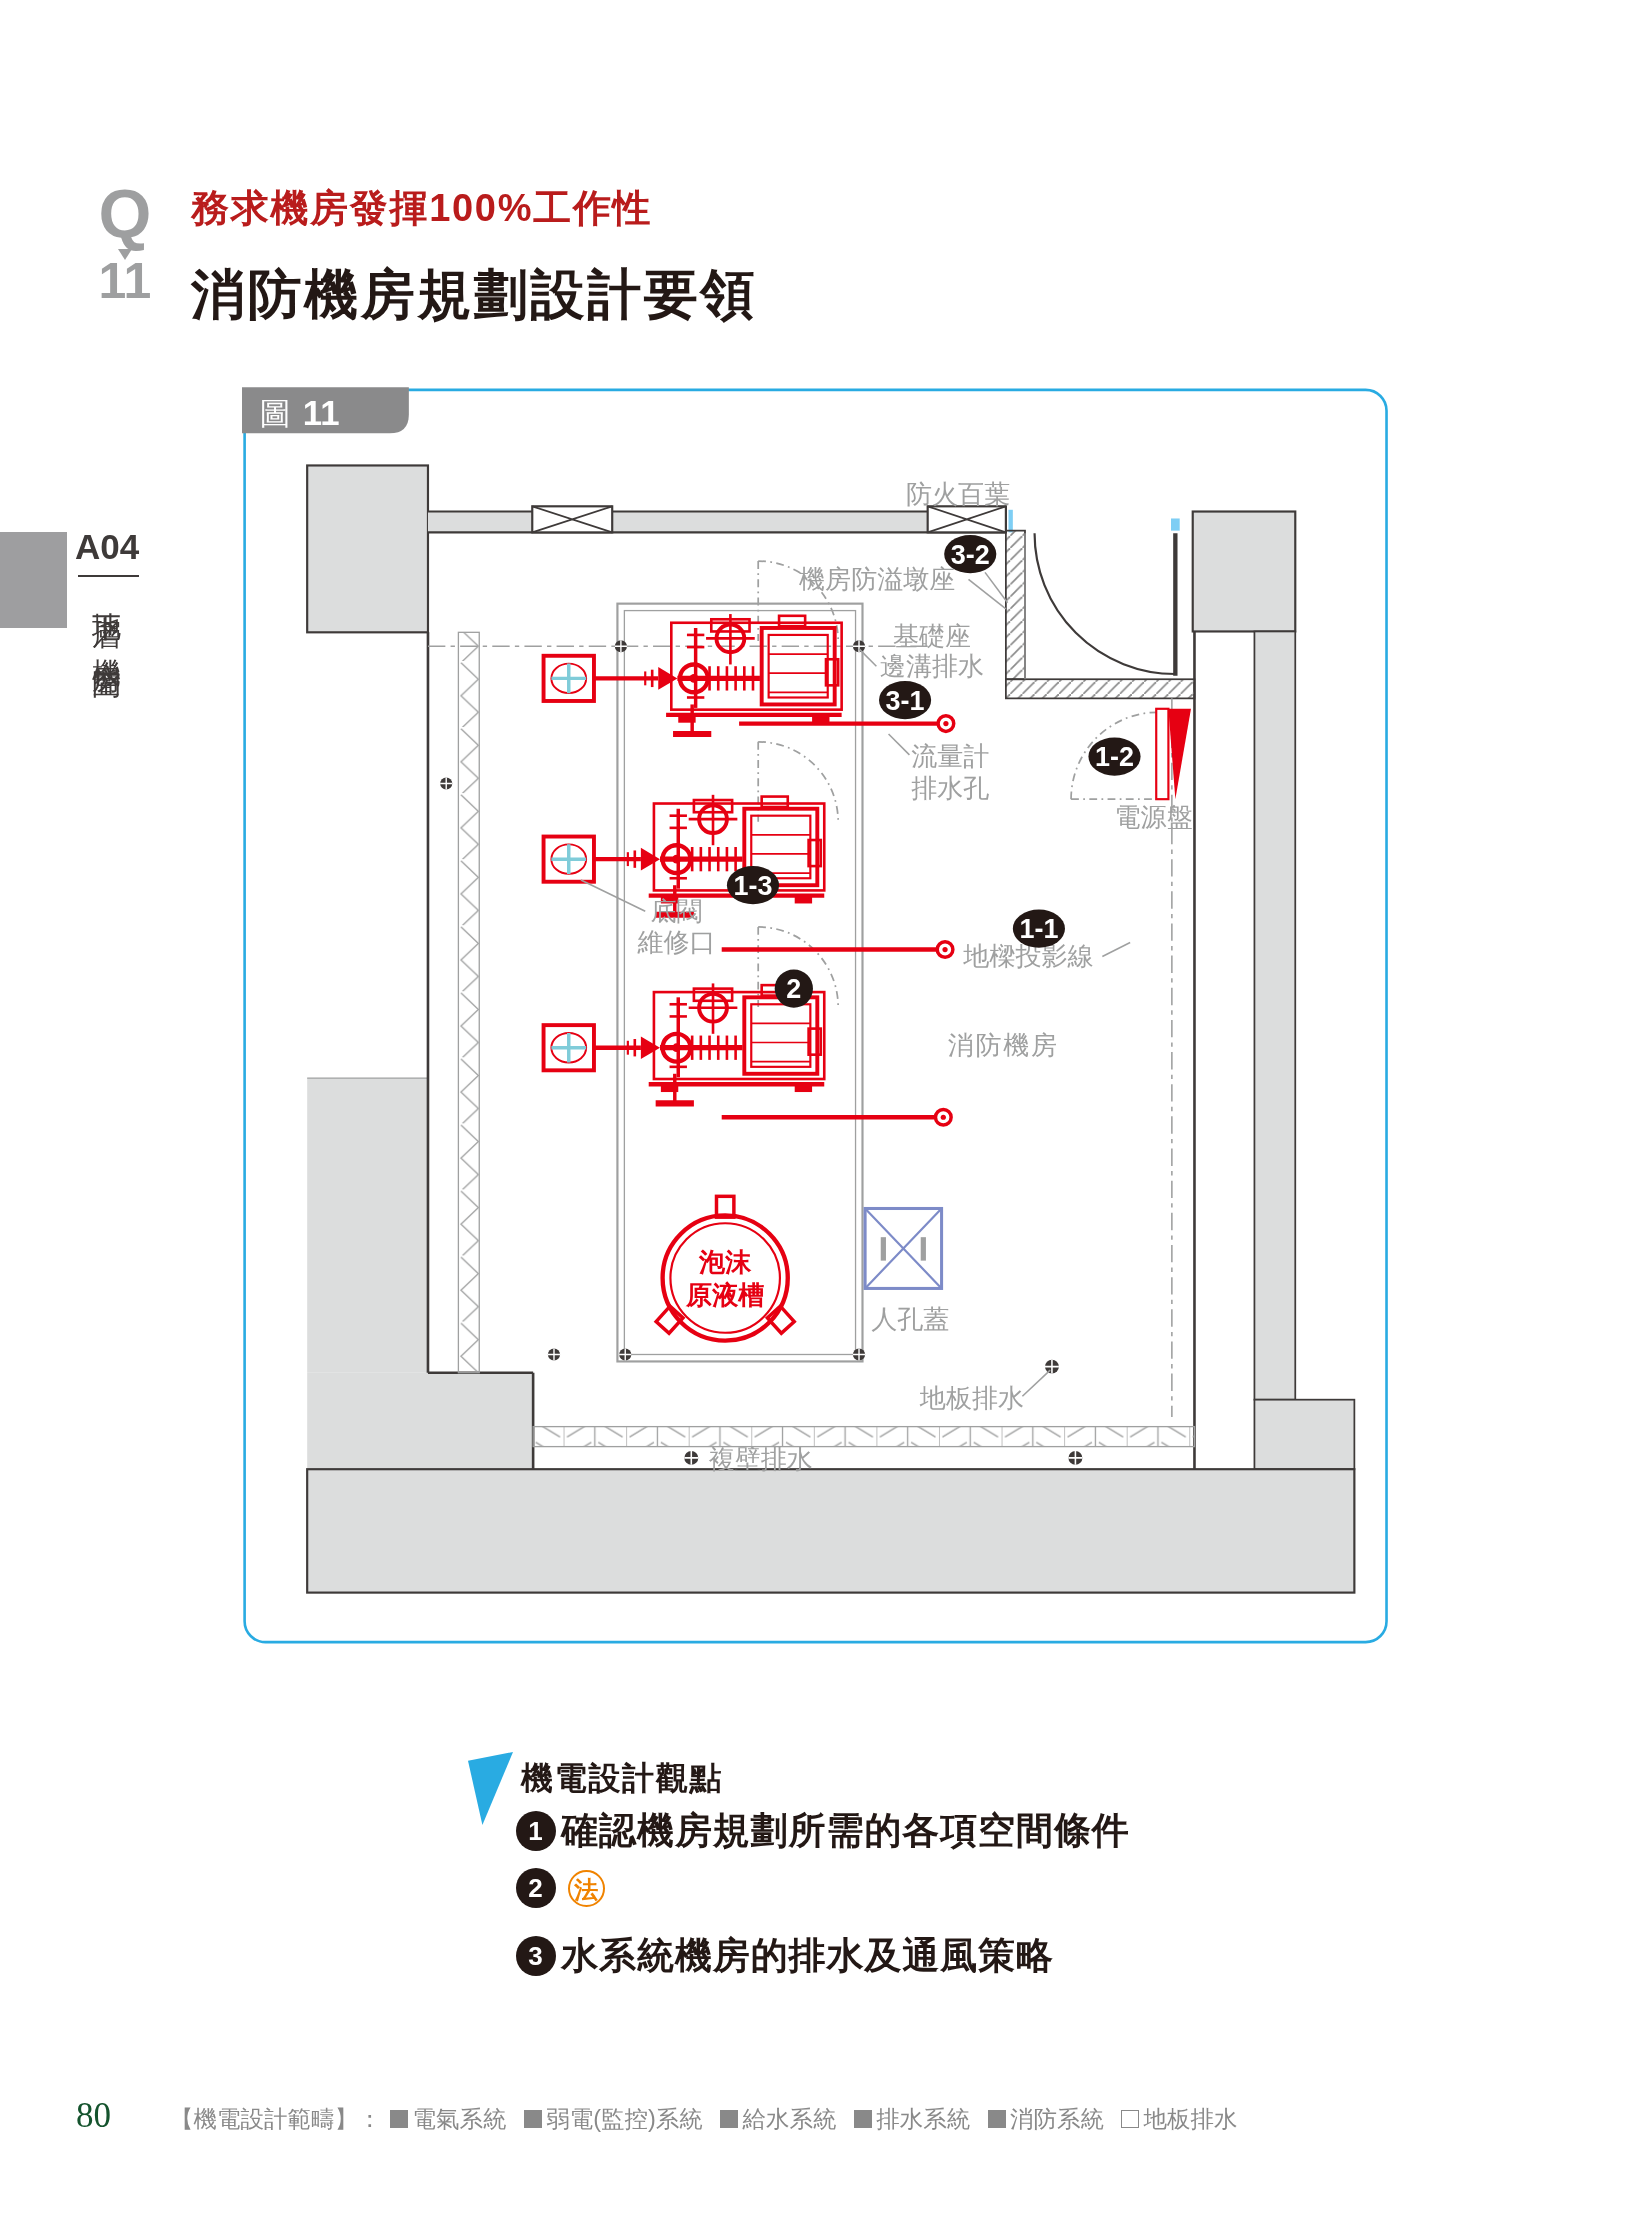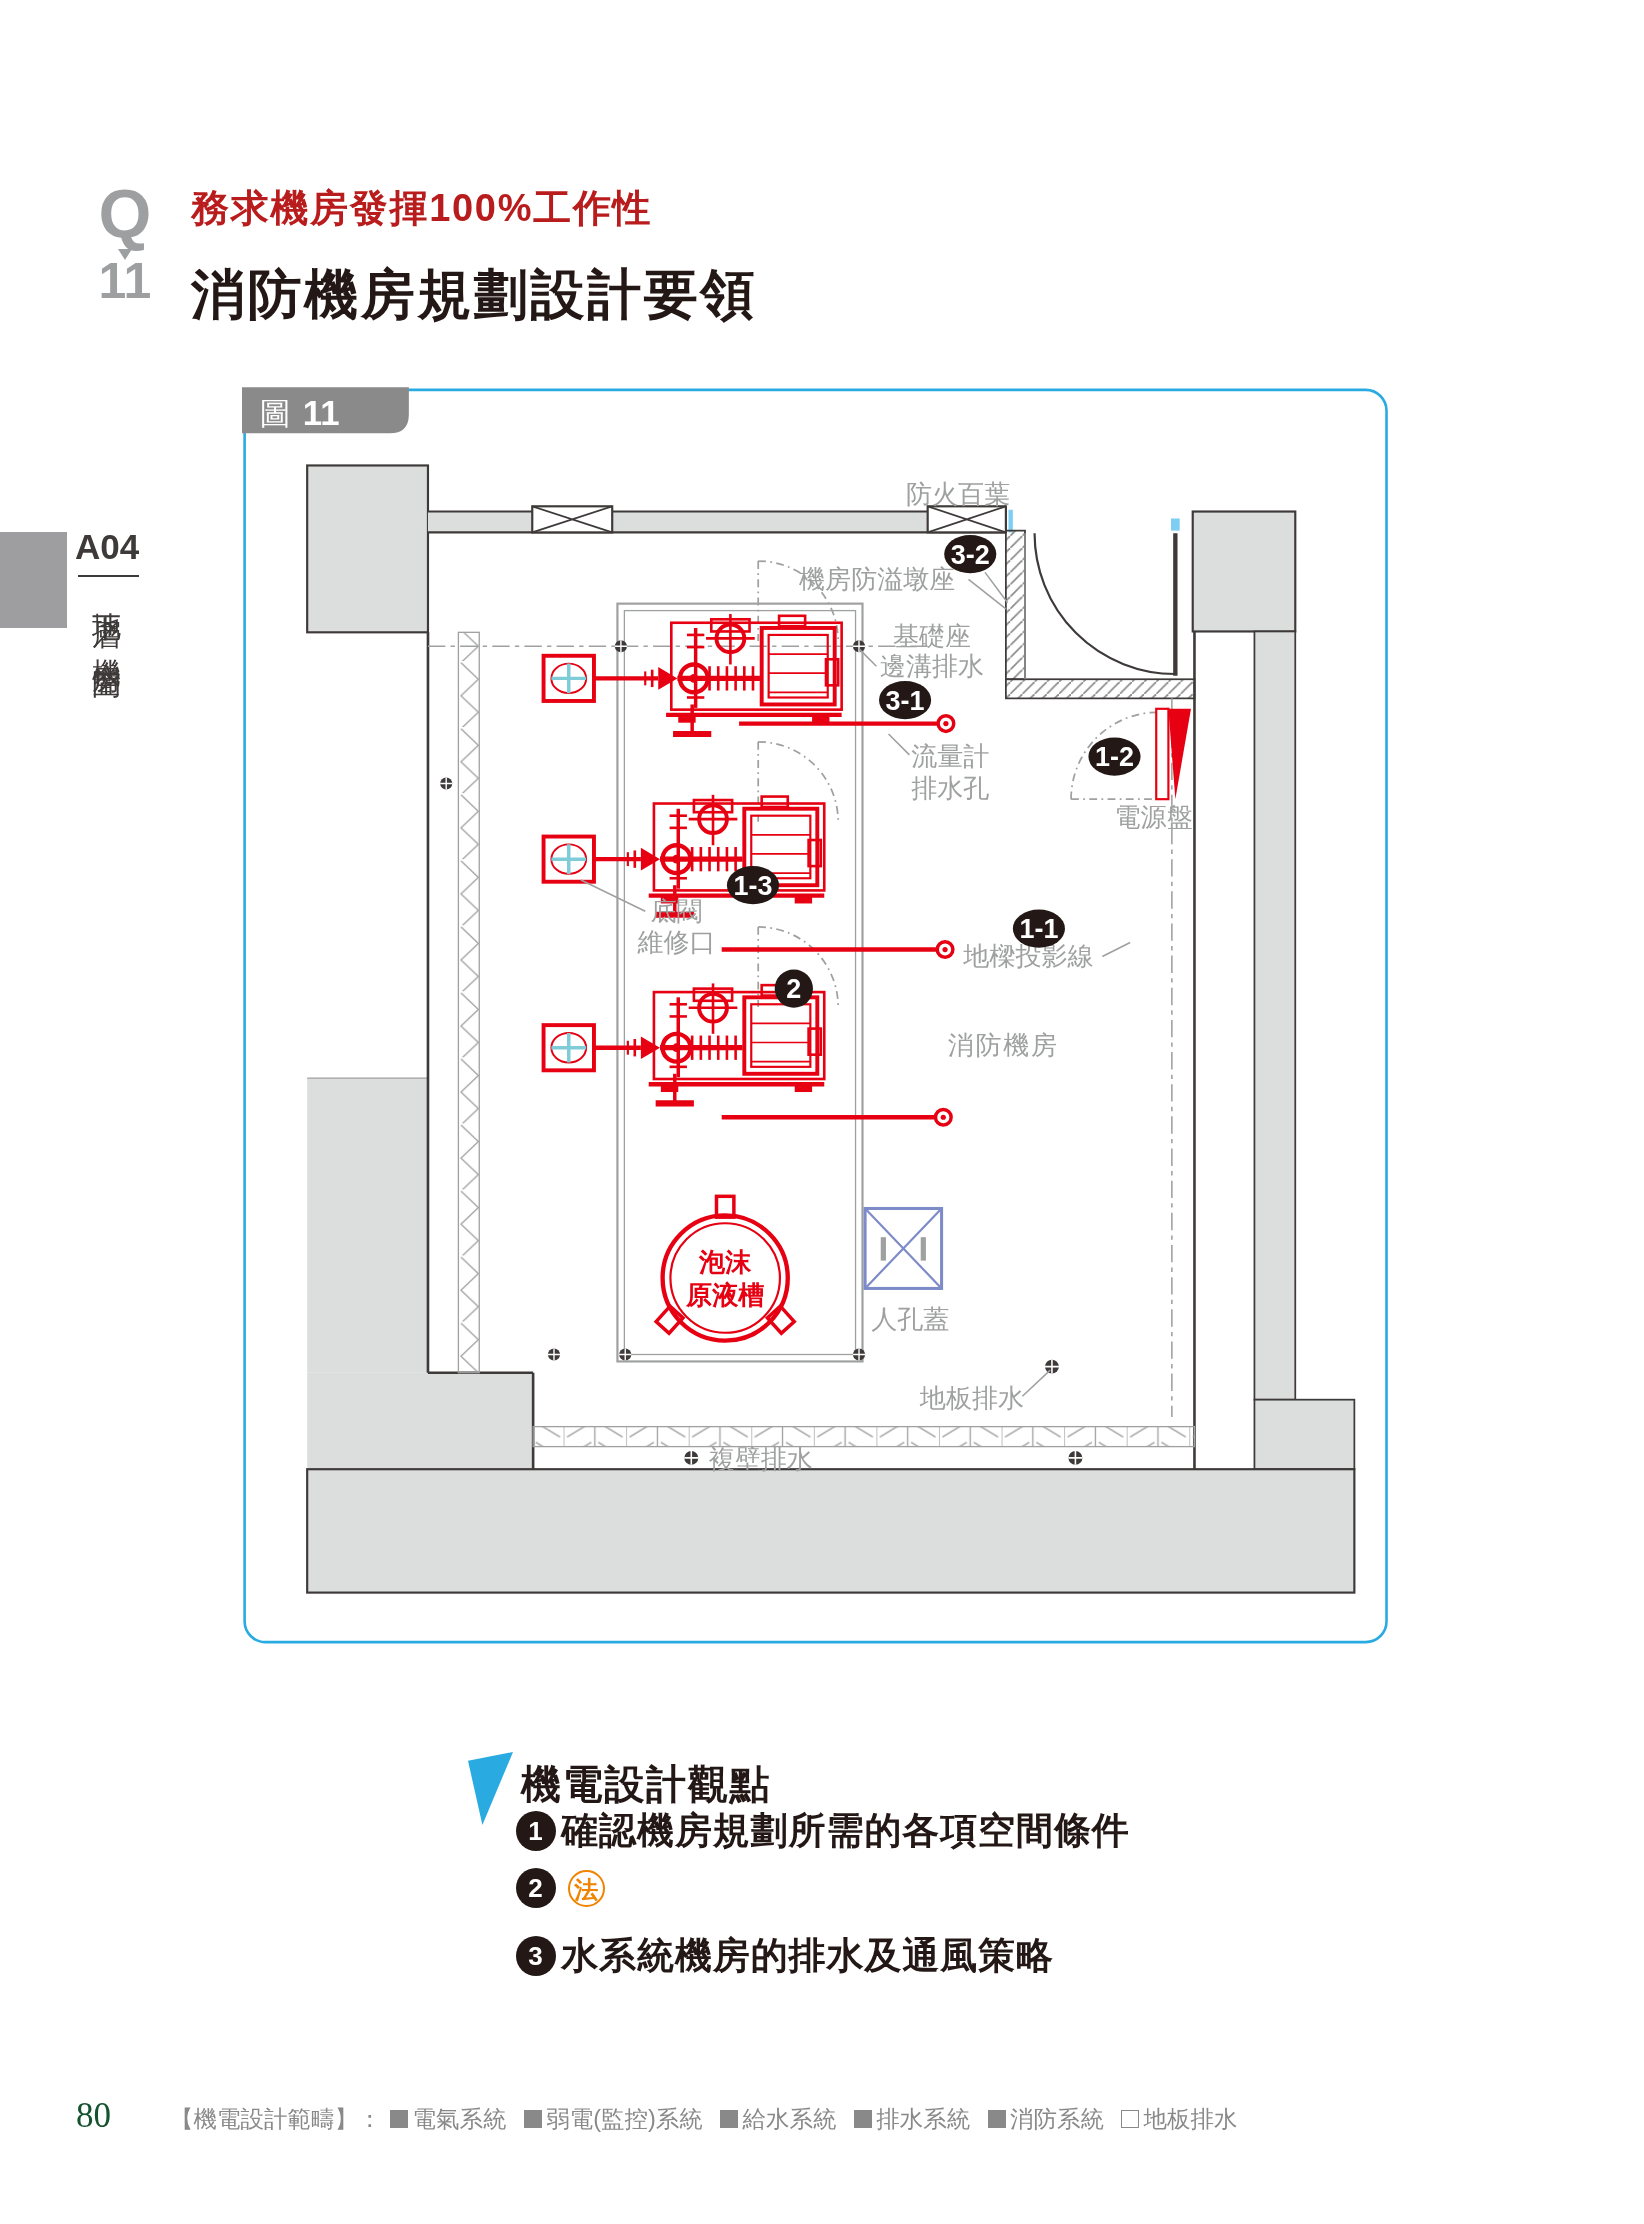--- a/index.html
+++ b/index.html
@@ -26,21 +26,21 @@
   .side-rule  { left:78px; top:575px; width:61px; height:0; border-top:2.6px solid #3E3A39; }
   .side-vert  { left:87px; top:589px; height:261px; writing-mode:vertical-rl;
                 color:#3E3A39; font-size:29px; letter-spacing:4.3px; }
 
   
   .fig-svg { left:242px; top:387px; width:1148px; height:1258px; }
 
   
   .vp-flag { left:468px; top:1752px; width:45px; height:73px; background:#29ABE2;
              clip-path:polygon(0 12%, 100% 0%, 32% 100%); }
-  .vp-head { left:521px; top:1757px; color:#231815; font-size:40px; font-weight:bold;
+  .vp-head { left:521px; top:1757px; color:#231815; font-size:32px; font-weight:bold;
              letter-spacing:1.7px; }
   .vp-item { left:516px; color:#231815; font-size:37px; font-weight:bold; letter-spacing:0.9px;
              display:flex; align-items:center; }
   .vp-item.i0 { top:1806px; } .vp-item.i1 { top:1868px; } .vp-item.i2 { top:1931px; }
   .vp-num  { display:inline-block; width:40px; height:40px; border-radius:50%;
              background:#231815; color:#fff; font-size:26px; font-weight:bold;
              text-align:center; line-height:40px; margin-right:5.2px; flex:0 0 auto; }
   .law     { display:inline-block; width:37px; height:37px; border-radius:50%;
              border:2.6px solid #F08300; color:#F08300; font-size:24px; font-weight:bold;
              text-align:center; line-height:35px; margin-left:7px; flex:0 0 auto; }

